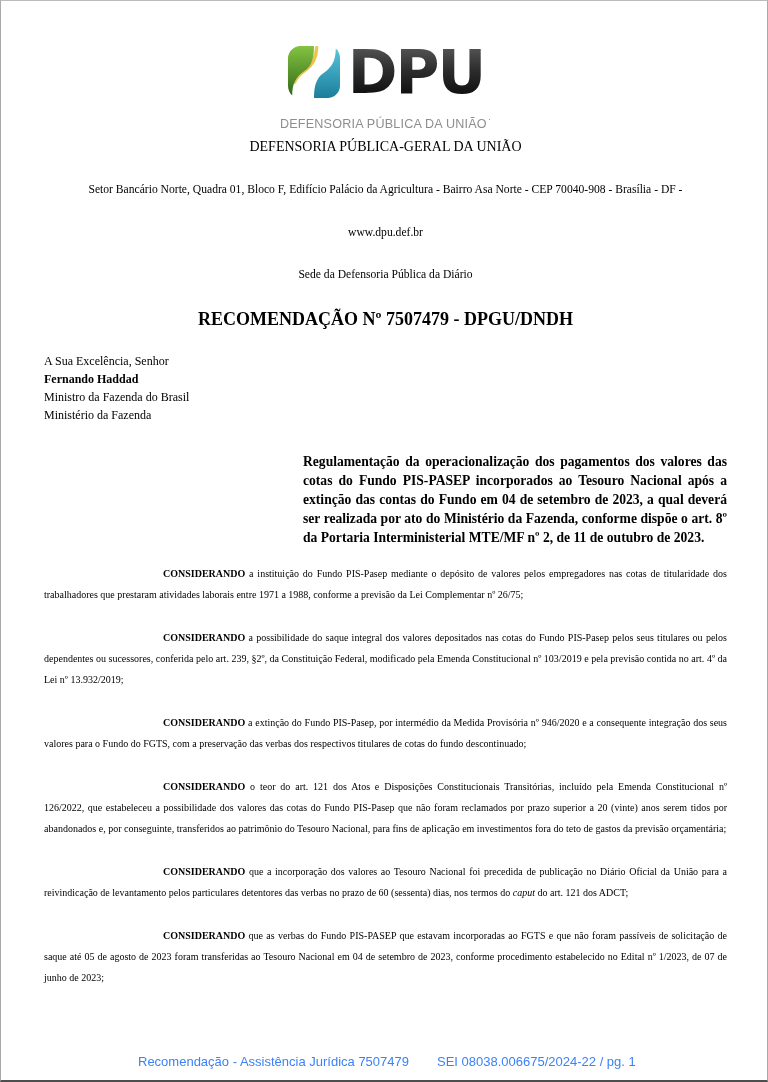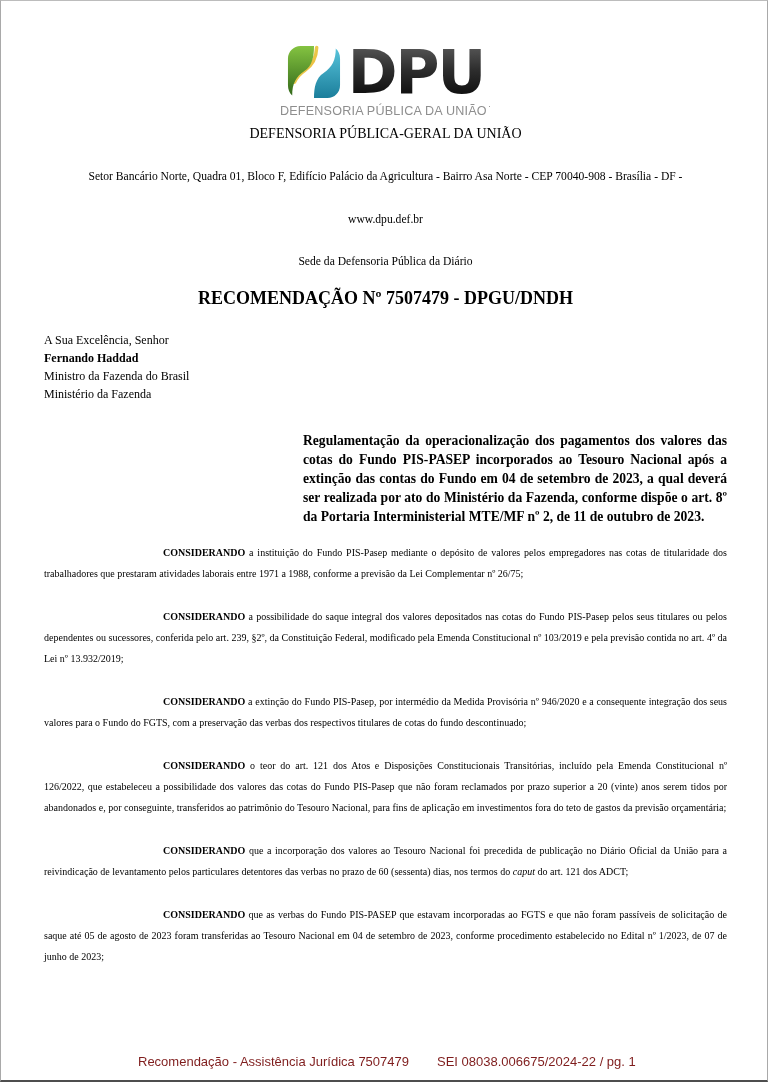--- a/index.html
+++ b/index.html
@@ -16,36 +16,36 @@
   .logo-acronym{
     font-family:"DejaVu Sans","Liberation Sans",sans-serif;font-weight:bold;
     font-size:60px;line-height:54px;letter-spacing:-2px;color:#222;
   }
   @supports ((-webkit-background-clip:text) or (background-clip:text)){
     .logo-acronym{
       background:linear-gradient(180deg,#585858 0%,#2e2e2e 45%,#0b0b0b 100%);
       -webkit-background-clip:text;background-clip:text;color:transparent;
     }
   }
-  .logo-subtitle{margin-top:1px;font-family:"Liberation Sans","DejaVu Sans",sans-serif;
+  .logo-subtitle{margin-top:14px;font-family:"Liberation Sans","DejaVu Sans",sans-serif;
     font-size:12.6px;letter-spacing:0.2px;color:#8e8e8e;}
   .tm-dot{font-size:9px;vertical-align:6px;margin-left:1px;}
   .org-name{margin-top:8px;font-size:14px;}
   .address-line{font-size:11.6px;line-height:14.6px;margin-top:28px;}
-  .doc-title{margin:18px 0 0 0;font-size:18px;font-weight:bold;font-family:inherit;}
+  .doc-title{margin:26px 0 0 0;font-size:18px;font-weight:bold;font-family:inherit;}
   .addressee{margin-top:22px;font-size:12px;line-height:18px;text-align:left;}
   .addressee .name{font-weight:bold;}
   .summary{margin-top:28px;margin-left:259px;font-size:13.6px;font-weight:bold;
     line-height:19px;text-align:justify;}
   .body{margin-top:16px;font-size:10px;line-height:21px;text-align:justify;}
   .body p{margin:0 0 22px 0;text-indent:119px;}
   .body .b{font-weight:bold;}
   .body .i{font-style:italic;}
   .footer{position:absolute;left:0;bottom:10px;width:100%;height:16px;
-    font-family:"Liberation Sans","DejaVu Sans",sans-serif;font-size:13px;color:#7f1d1d;}
+    font-family:"Liberation Sans","DejaVu Sans",sans-serif;font-size:13px;color:#3b82f6;}
   .footer-left{position:absolute;left:137px;top:0;}
   .footer-right{position:absolute;left:436px;top:0;}
 </style>
 </head>
 <body>
 
 <div class="page">
   <div class="content">
     <div class="header">
       <div class="logo-row">

